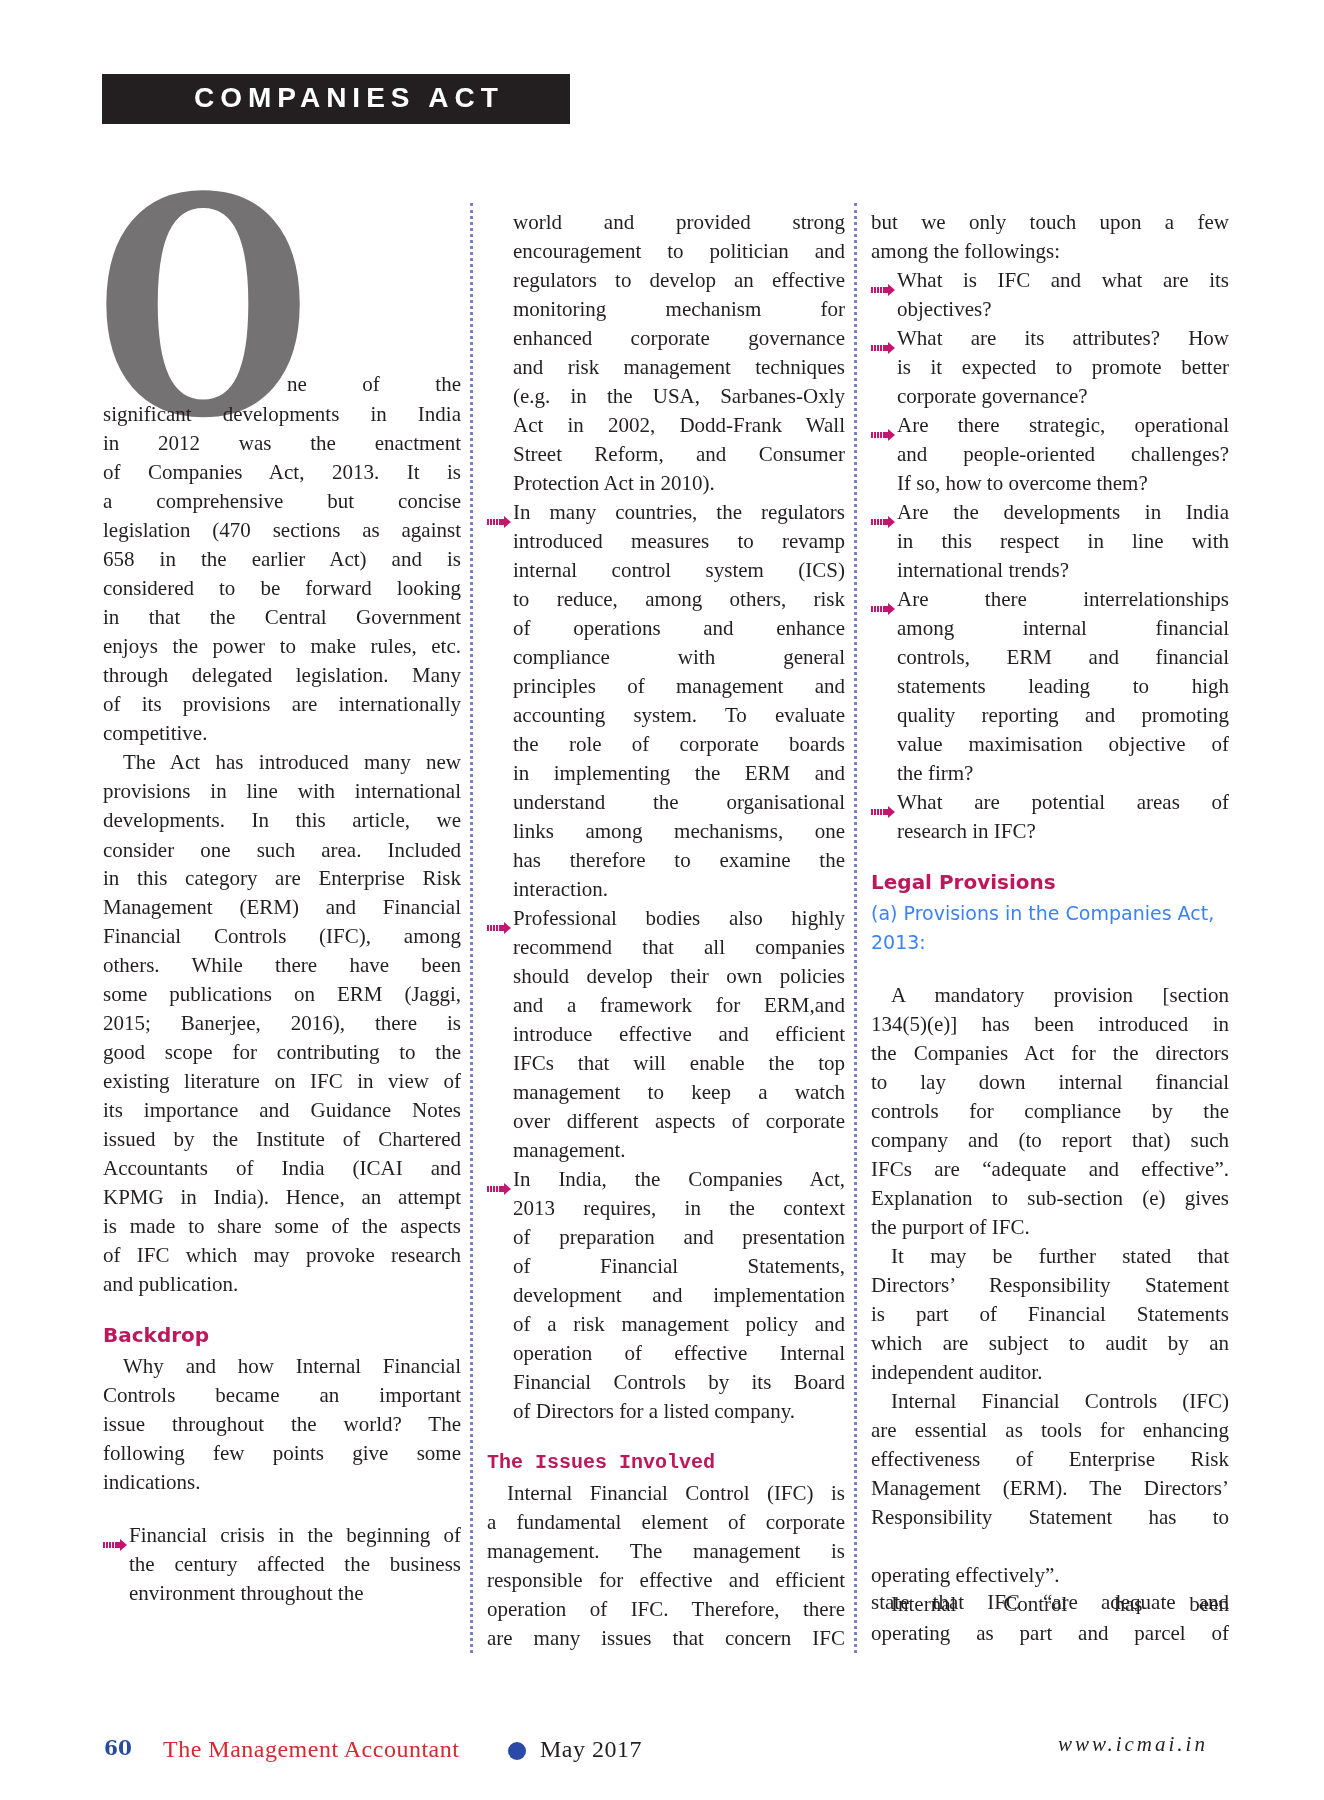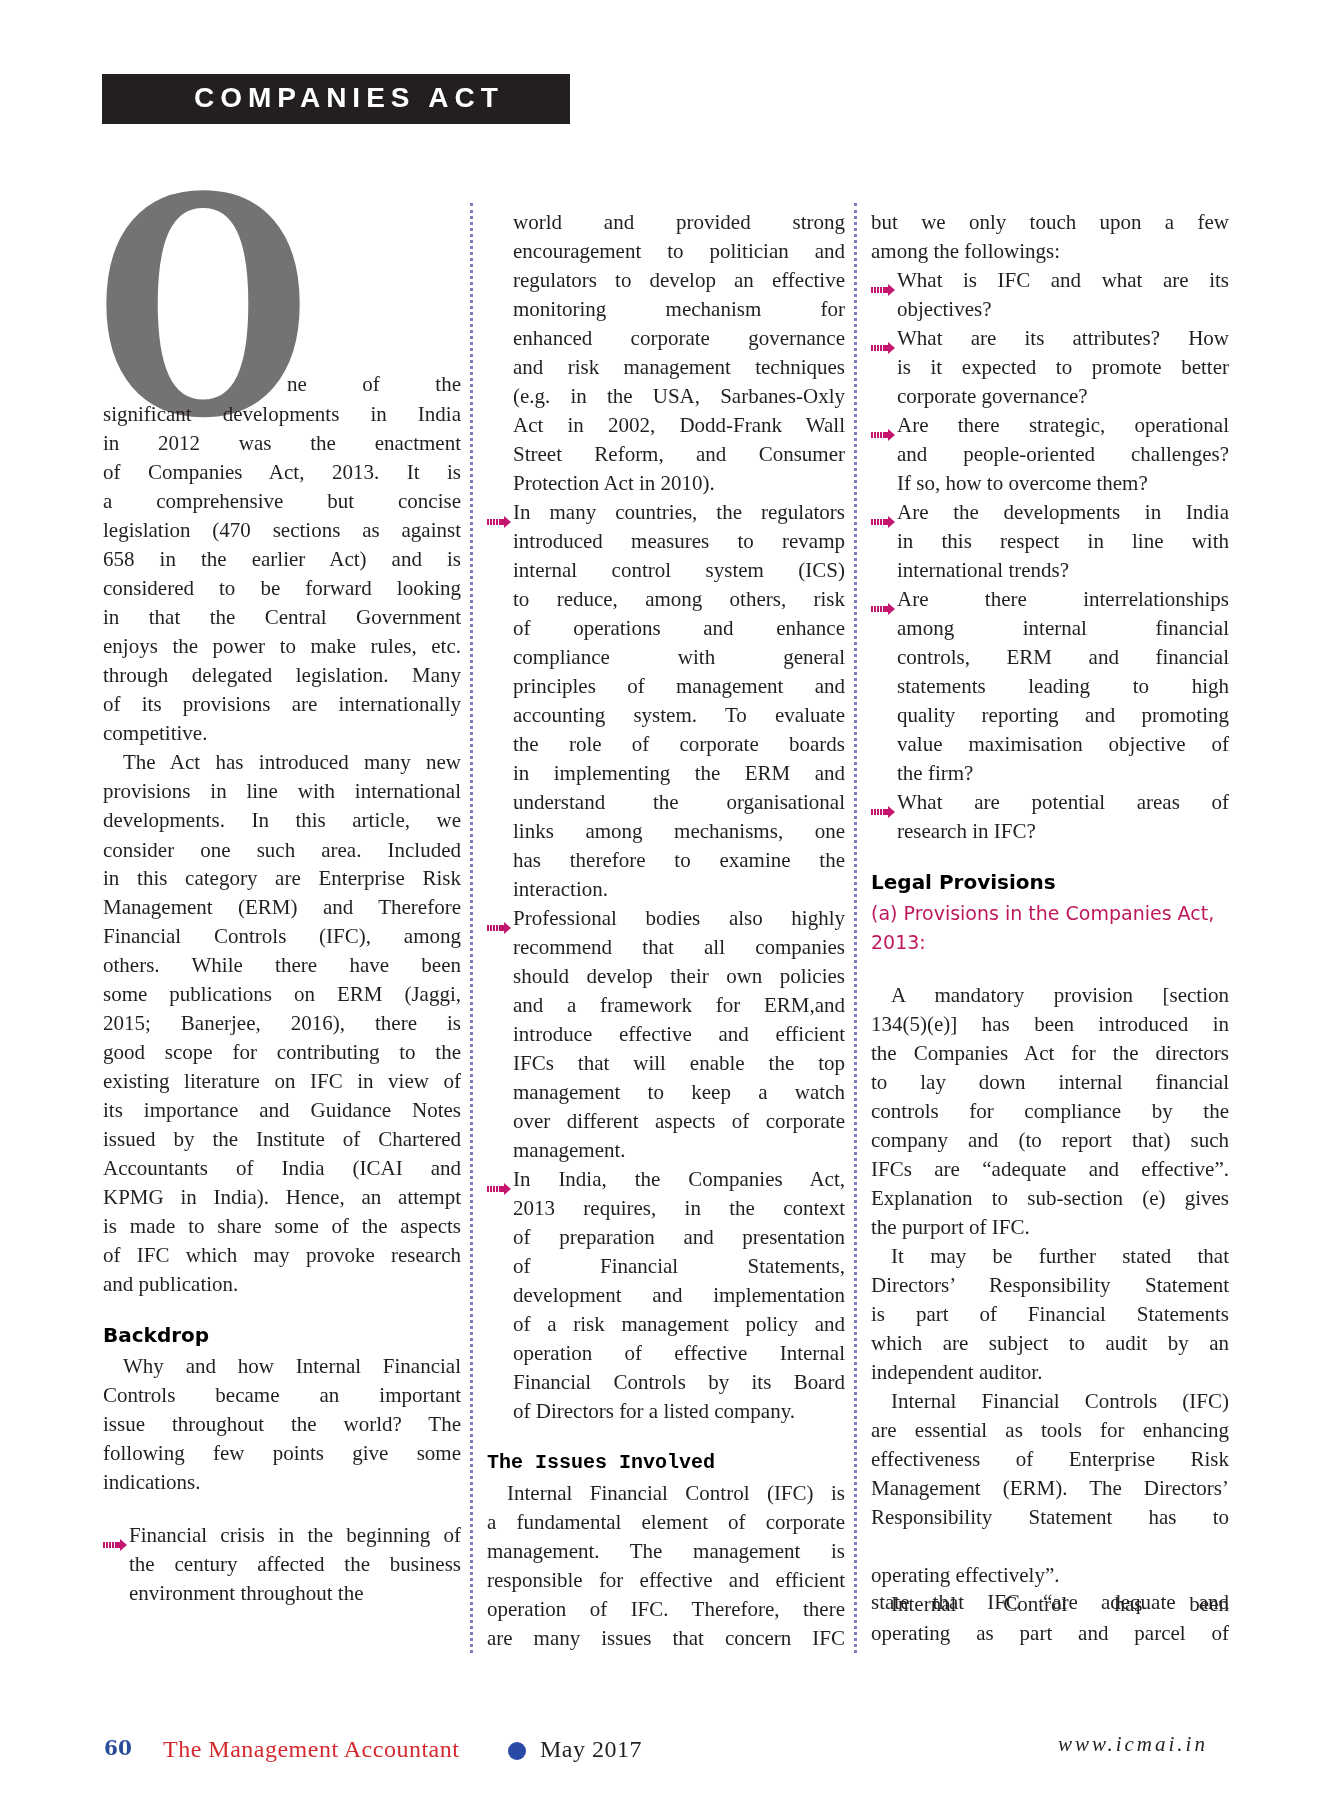--- a/index.html
+++ b/index.html
@@ -18,23 +18,23 @@
   .col2 { left: 487px; }
   .col3 { left: 871px; }
   .line { position: absolute; left: 0; width: 100%; height: 29px; font-size: 21px;
           line-height: 29px; white-space: nowrap; text-align: justify; text-align-last: justify;
           font-family: "Liberation Serif", "DejaVu Serif", serif; }
   .line.last { text-align-last: left; }
   .line.ind { padding-left: 20px; box-sizing: border-box; }
   .line.bl { padding-left: 26px; box-sizing: border-box; }
   .arrow { position: absolute; left: 0; top: 9px; width: 26px; height: 12px; }
   .heading { position: absolute; left: 0; font-family: "DejaVu Sans", "Liberation Sans", sans-serif;
-             font-weight: bold; color: #000000; font-size: 20px; line-height: 29px; white-space: nowrap; }
+             font-weight: bold; color: #be185d; font-size: 20px; line-height: 29px; white-space: nowrap; }
   .subheading { position: absolute; left: 0; font-family: "DejaVu Sans", "Liberation Sans", sans-serif;
-             color: #be185d; font-size: 19px; line-height: 29px; white-space: nowrap; }
+             color: #3b82f6; font-size: 19px; line-height: 29px; white-space: nowrap; }
   .divider { position: absolute; top: 203px; width: 0; height: 1450px;
              border-left: 3px dotted #7d7fc0; }
   .footer { position: absolute; top: 1736px; height: 30px; font-size: 20px; white-space: nowrap; }
   .pgnum { left: 104px; color: #2a4a9c; font-weight: bold; font-family: "DejaVu Serif", serif; }
   .journal { left: 163px; color: #d42a2f; font-family: "Liberation Serif", serif; font-size: 24px; letter-spacing: 0.5px; }
   .dot { position: absolute; left: 508px; top: 1742px; width: 18px; height: 18px; border-radius: 50%; background: #2a4aa8; }
   .issue { left: 540px; color: #231f20; font-family: "Liberation Serif", serif; font-size: 24px; letter-spacing: 0.5px; }
   .site { left: 1058px; top: 1732px; color: #231f20; font-style: italic; font-family: "Liberation Serif", serif; font-size: 21px; letter-spacing: 3px; }
 </style>
 </head>
@@ -61,21 +61,21 @@
     <div class="line" style="top: 203px;"><span>in that the Central Government</span></div>
     <div class="line" style="top: 232px;"><span>enjoys the power to make rules, etc.</span></div>
     <div class="line" style="top: 261px;"><span>through delegated legislation. Many</span></div>
     <div class="line" style="top: 290px;"><span>of its provisions are internationally</span></div>
     <div class="line last" style="top: 319px;"><span>competitive.</span></div>
     <div class="line ind" style="top: 348px;"><span>The Act has introduced many new</span></div>
     <div class="line" style="top: 377px;"><span>provisions in line with international</span></div>
     <div class="line" style="top: 406px;"><span>developments. In this article, we</span></div>
     <div class="line" style="top: 436px;"><span>consider one such area.  Included</span></div>
     <div class="line" style="top: 464px;"><span>in this category are Enterprise Risk</span></div>
-    <div class="line" style="top: 493px;"><span>Management (ERM) and Therefore</span></div>
+    <div class="line" style="top: 493px;"><span>Management (ERM) and Financial</span></div>
     <div class="line" style="top: 522px;"><span>Financial Controls (IFC), among</span></div>
     <div class="line" style="top: 551px;"><span>others. While there have been</span></div>
     <div class="line" style="top: 580px;"><span>some publications on ERM (Jaggi,</span></div>
     <div class="line" style="top: 609px;"><span>2015; Banerjee, 2016), there is</span></div>
     <div class="line" style="top: 638px;"><span>good scope for contributing to the</span></div>
     <div class="line" style="top: 667px;"><span>existing literature on IFC in view of</span></div>
     <div class="line" style="top: 696px;"><span>its importance and Guidance Notes</span></div>
     <div class="line" style="top: 725px;"><span>issued by the Institute of Chartered</span></div>
     <div class="line" style="top: 754px;"><span>Accountants of India (ICAI and</span></div>
     <div class="line" style="top: 783px;"><span>KPMG in India).  Hence, an attempt</span></div>

